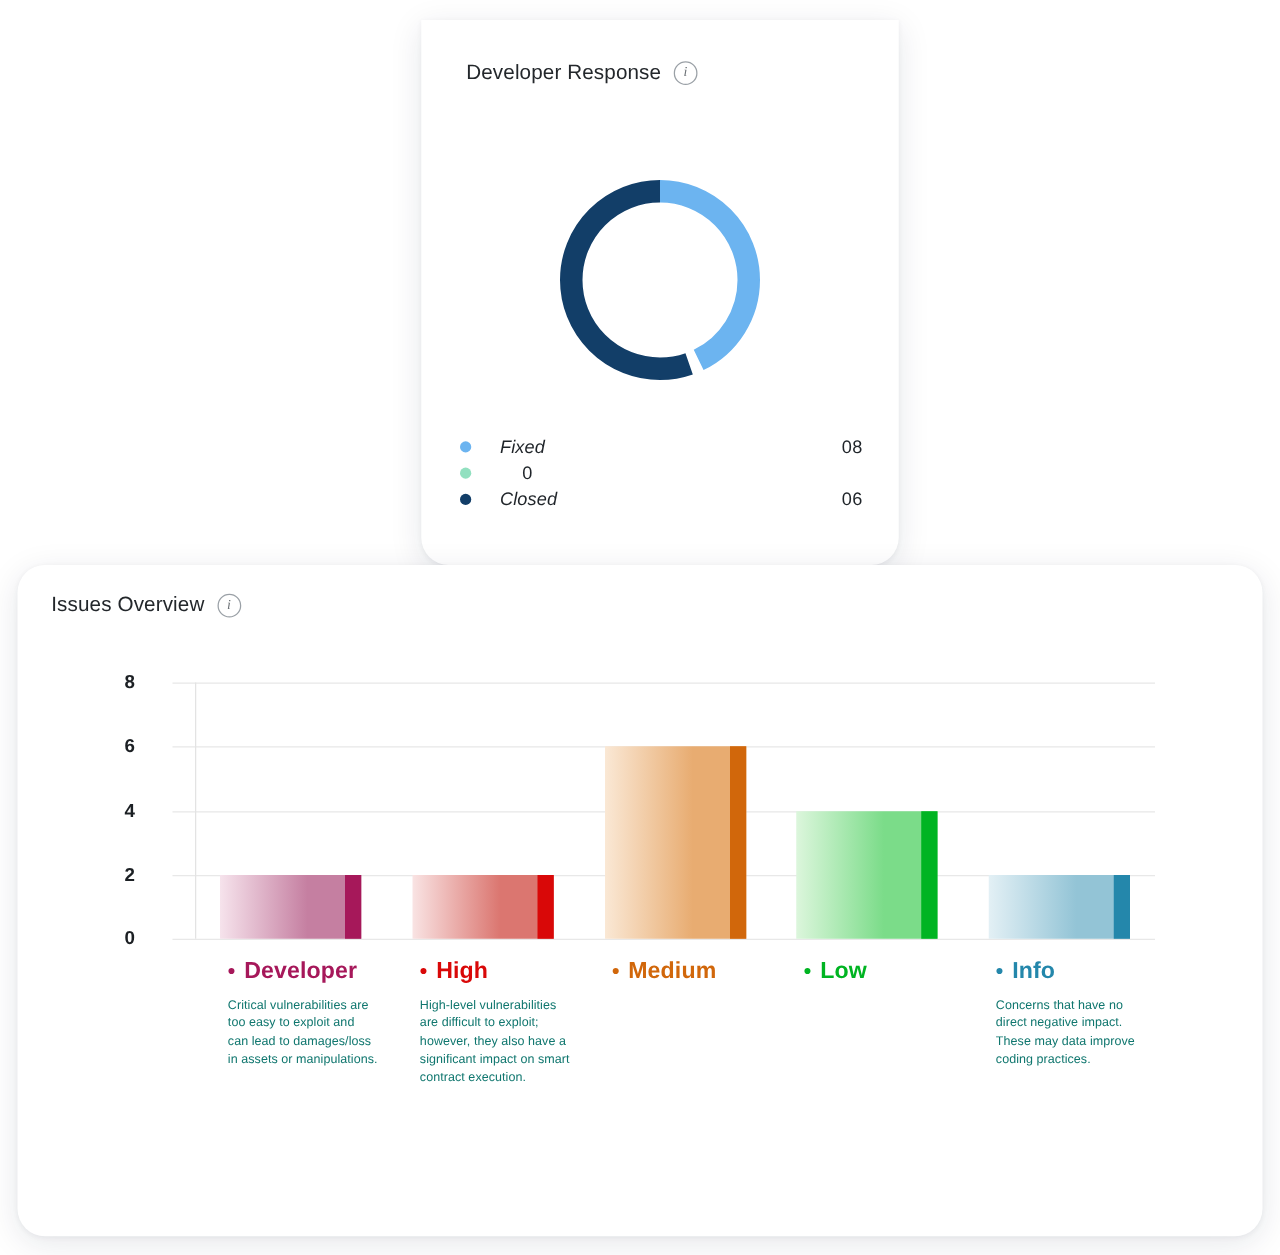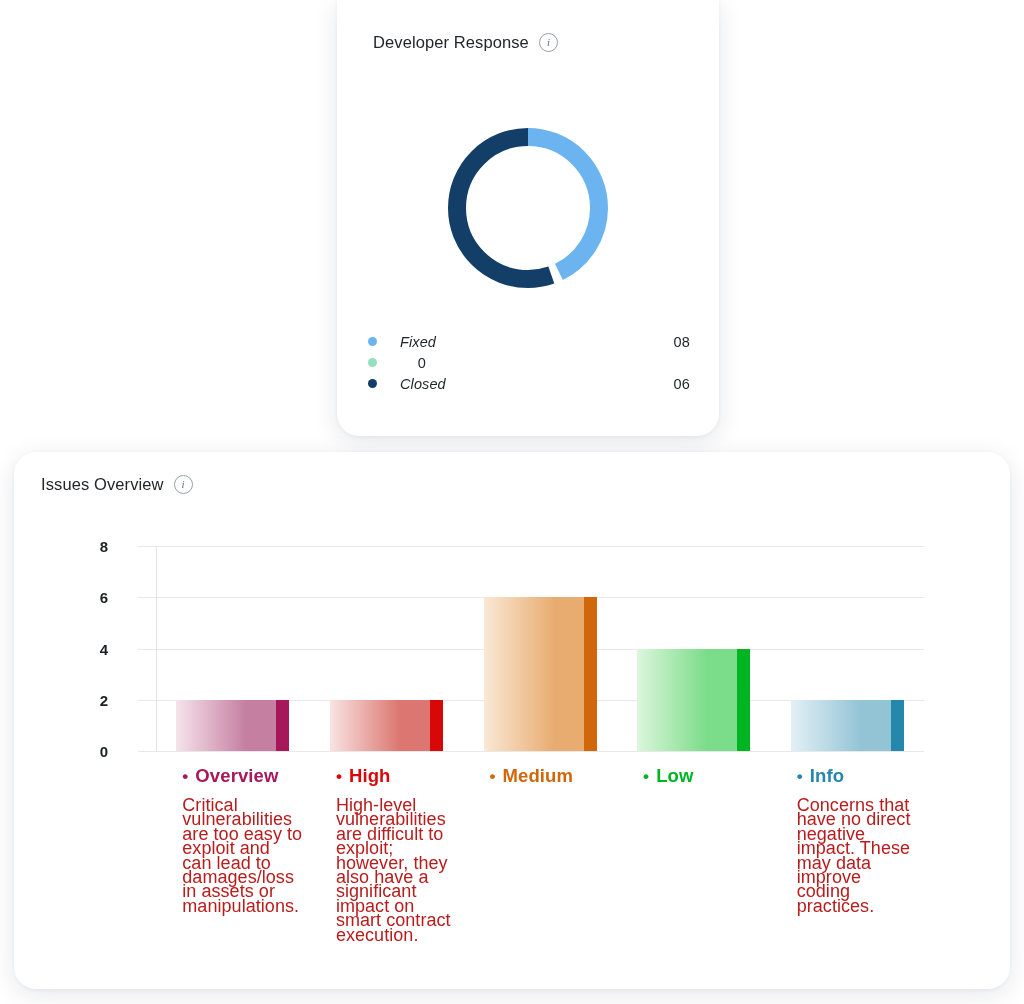--- a/index.html
+++ b/index.html
@@ -13,21 +13,21 @@
     font-family: "Liberation Sans", sans-serif;
     -webkit-font-smoothing: antialiased;
     position: relative;
     overflow: hidden;
   }
 
   
   .dev-card {
     position: absolute;
     left: 337px;
-    top: 0px;
+    top: 16px;
     width: 382px;
     height: 436px;
     background: #ffffff;
     border-radius: 0 0 22px 22px;
     box-shadow: 0 6px 26px rgba(20, 30, 60, 0.10), 0 1px 4px rgba(20, 30, 60, 0.05);
     box-sizing: border-box;
   }
 
   .card-header {
     display: flex;
@@ -199,23 +199,23 @@
     align-items: baseline;
     gap: 7px;
     font-size: 18.5px;
     font-weight: bold;
     letter-spacing: 0.1px;
     white-space: nowrap;
   }
   .cat-bullet { font-size: 17px; line-height: 1; }
   .cat-desc {
     margin-top: 11px;
-    font-size: 18px;
+    font-size: 10px;
     line-height: 14.4px;
-    color: #b91c1c;
+    color: #0f766e;
     letter-spacing: 0.05px;
   }
 </style>
 </head>
 <body>
 
 <div class="dev-card">
 
   <div class="card-header">
     <span class="card-title">Developer Response</span>
@@ -294,21 +294,21 @@
           <div class="bar-body" style="background: linear-gradient(90deg, rgb(227, 240, 245) 0%, rgb(147, 196, 214) 62%, rgb(147, 196, 214) 100%);"></div>
           <div class="bar-cap" style="background: rgb(36, 135, 171);"></div>
         </div>
       </div>
   </div>
 
   <div class="cats" id="cats">
       <div class="cat" style="left: 168.3px;">
         <div class="cat-head" style="color: rgb(166, 24, 90);">
           <span class="cat-bullet">•</span>
-          <span>Overview</span>
+          <span>Developer</span>
         </div>
         <div class="cat-desc">Critical vulnerabilities are too easy to exploit and can lead to damages/loss in assets or manipulations.</div>
       </div>
       <div class="cat" style="left: 321.9px;">
         <div class="cat-head" style="color: rgb(217, 8, 8);">
           <span class="cat-bullet">•</span>
           <span>High</span>
         </div>
         <div class="cat-desc">High-level vulnerabilities are difficult to exploit; however, they also have a significant impact on smart contract execution.</div>
       </div>

